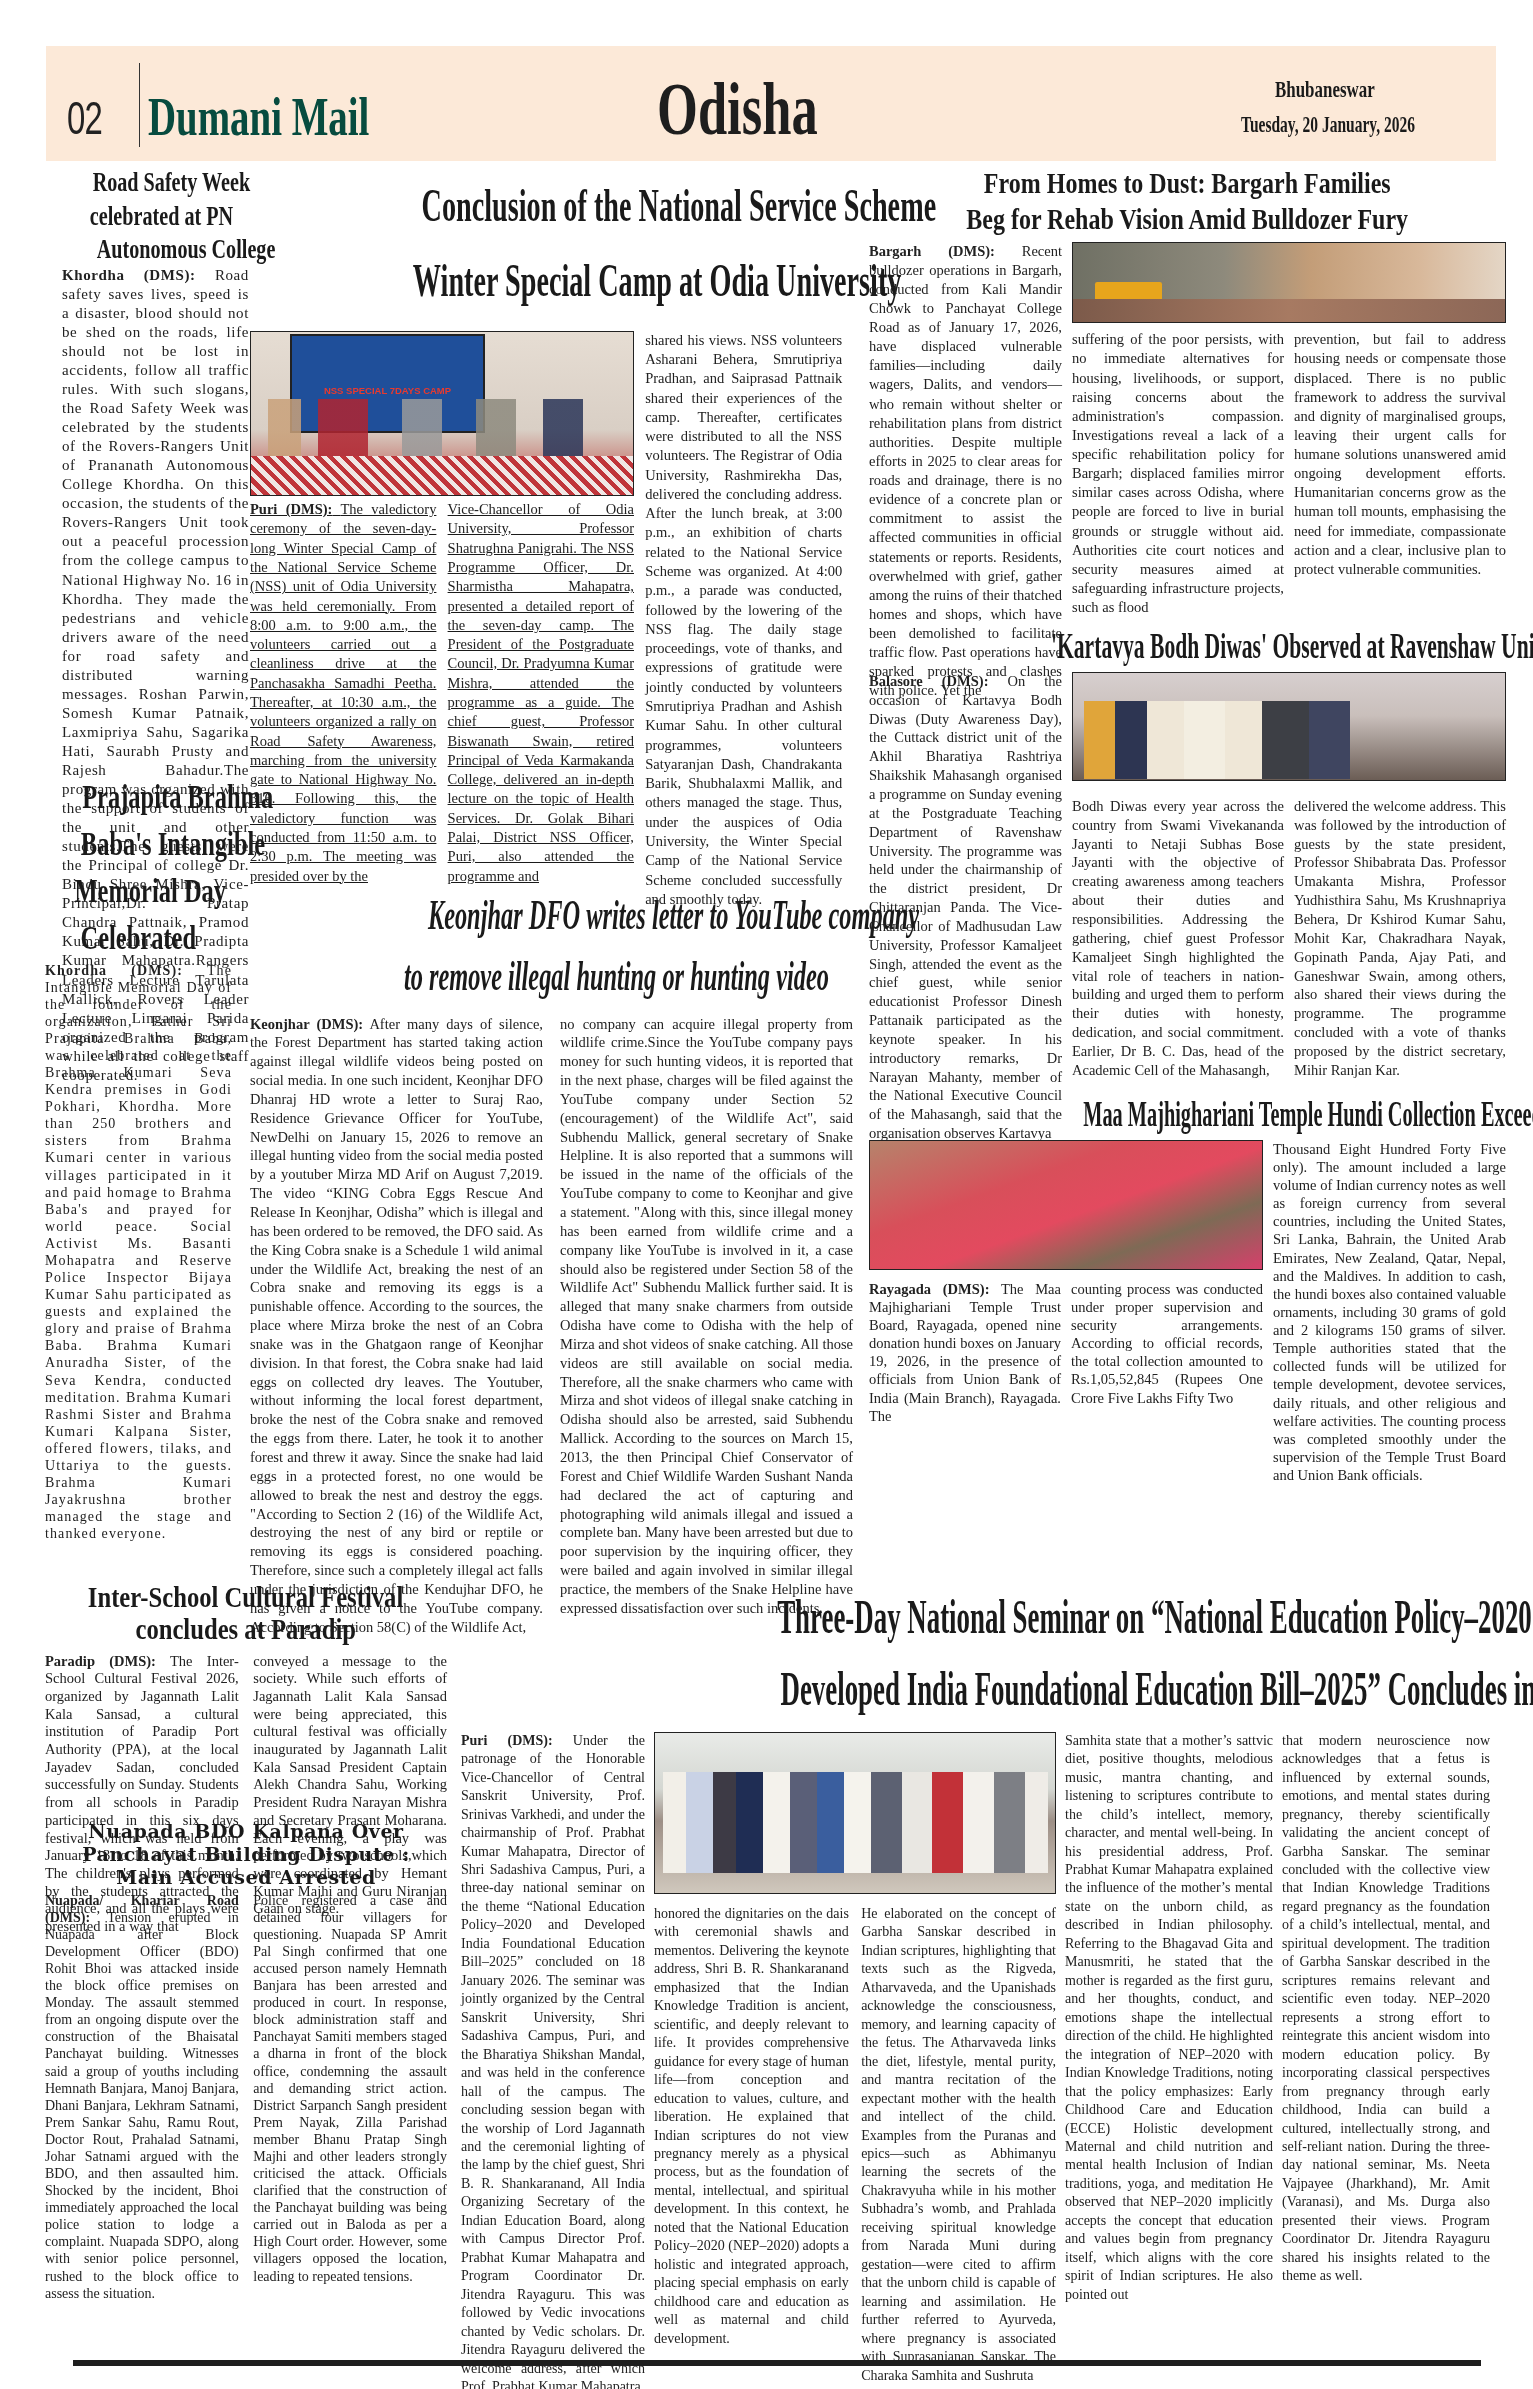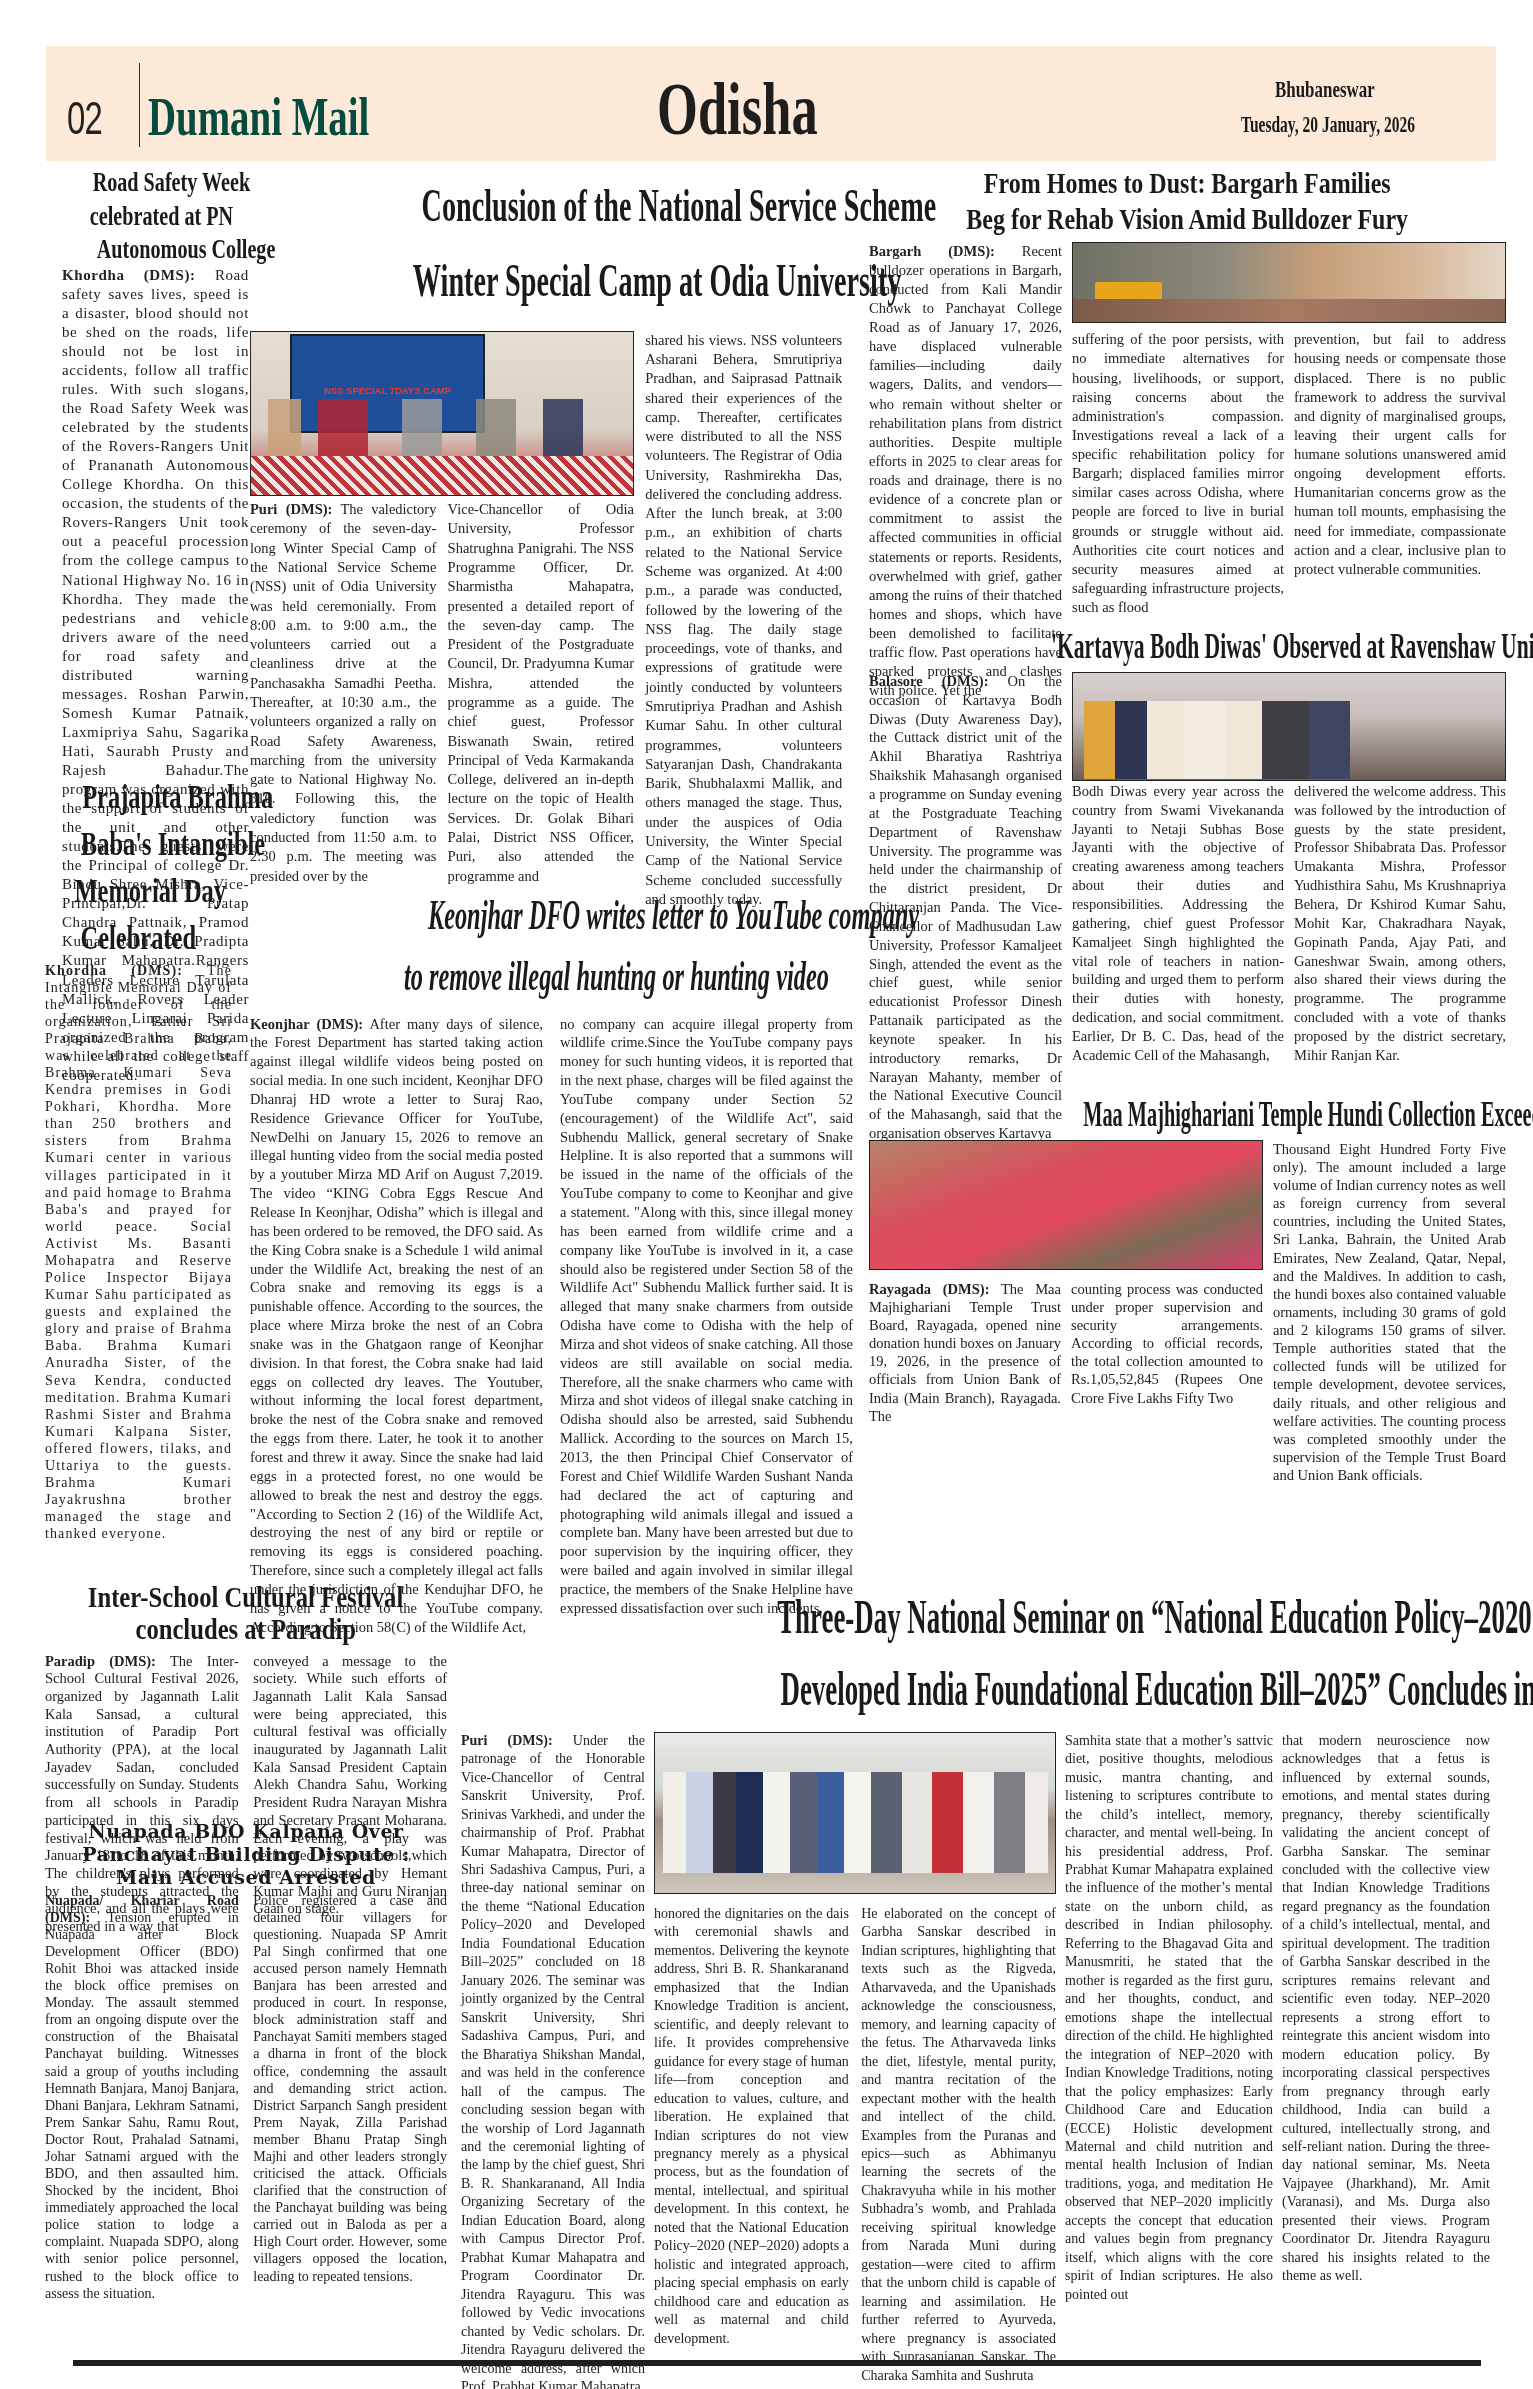--- a/index.html
+++ b/index.html
@@ -62,21 +62,21 @@
     <span>The Intangible Memorial Day of the founder of the organization, Father Sri Prajapita Brahma Baba, was celebrated at the Brahma Kumari Seva Kendra premises in Godi Pokhari, Khordha. More than 250 brothers and sisters from Brahma Kumari center in various villages participated in it and paid homage to Brahma Baba's and prayed for world peace. Social Activist Ms. Basanti Mohapatra and Reserve Police Inspector Bijaya Kumar Sahu participated as guests and explained the glory and praise of Brahma Baba. Brahma Kumari Anuradha Sister, of the Seva Kendra, conducted meditation. Brahma Kumari Rashmi Sister and Brahma Kumari Kalpana Sister, offered flowers, tilaks, and Uttariya to the guests. Brahma Kumari Jayakrushna brother managed the stage and thanked everyone.</span>
   </div>
 </div>
 
 <div class="article" style="left:250px; top:168px; width:603px;">
   <div class="headline" style="font-size:47px; line-height:1.6;">
     <div><span class="cond" style="transform:scaleX(0.6);">Conclusion of the National Service Scheme</span></div>
     <div><span class="cond" style="transform:scaleX(0.6);">Winter Special Camp at Odia University</span></div>
   </div>
   <div style="display:flex; gap:11.2px; margin-top:12.3px;">
-    <div style="width:384px;">
+    <div style="width:384px;text-decoration:underline;">
       <div class="photo" style="height:165px; background:linear-gradient(180deg,#e6ddd3 0%,#d9cfc5 60%,#b9453f 100%);">
         <div style="position:absolute; left:39px; top:2.2px; width:195px; height:99px; background:#1f4f9a; border:2.2px solid #222;">
           <div style="position:absolute; left:0; right:0; top:49px; text-align:center; color:#e83a2e; font-family:'Liberation Sans',sans-serif; font-weight:bold; font-size:9.5px;">NSS SPECIAL 7DAYS CAMP</div>
         </div>
         <div style="position:absolute; left:17px; top:67px; width:335px; height:61px; background:linear-gradient(90deg,#c9a17a 0 10%,transparent 10% 15%,#b02430 15% 30%,transparent 30% 40%,#9a9a9a 40% 52%,transparent 52% 62%,#8d8a7e 62% 74%,transparent 74% 82%,#2a3558 82% 94%,transparent 94%); opacity:.85;"></div>
         <div class="cap" style="height:39px; background:repeating-linear-gradient(45deg,#c0353a 0 4.5px,#f0e7e5 4.5px 9px);"></div>
       </div>
       <div class="cols body" style="font-size:14.5px; line-height:1.33; margin-top:4.5px; gap:11.2px;">
         <div class="col">
           <span class="dateline">Puri (DMS):</span>
@@ -132,21 +132,21 @@
   </div>
   <div style="display:flex; gap:10px; margin-top:5.6px;">
     <div class="body" style="width:193px; font-size:14.5px; line-height:1.3;">
       <span class="dateline">Balasore (DMS):</span>
       <span>On the occasion of Kartavya Bodh Diwas (Duty Awareness Day), the Cuttack district unit of the Akhil Bharatiya Rashtriya Shaikshik Mahasangh organised a programme on Sunday evening at the Postgraduate Teaching Department of Ravenshaw University. The programme was held under the chairmanship of the district president, Dr Chittaranjan Panda. The Vice-Chancellor of Madhusudan Law University, Professor Kamaljeet Singh, attended the event as the chief guest, while senior educationist Professor Dinesh Pattanaik participated as the keynote speaker. In his introductory remarks, Dr Narayan Mahanty, member of the National Executive Council of the Mahasangh, said that the organisation observes Kartavya</span>
     </div>
     <div style="flex:1;">
       <div class="photo" style="height:109px; background:linear-gradient(180deg,#d7cfcf 0%,#c9bfbb 40%,#6b5d55 100%);">
         <div style="position:absolute; left:11.2px; top:28px; width:313px; height:78px; background:linear-gradient(90deg,#e0a53a 0 10%,#2d3552 10% 20%,#efe7d7 20% 32%,#f3eee1 32% 45%,#efe7d7 45% 57%,#3d3f45 57% 72%,#3f4560 72% 85%,transparent 85%);"></div>
       </div>
-      <div class="cols body" style="font-size:14.5px; line-height:1.3; margin-top:1px; gap:10px;">
+      <div class="cols body" style="font-size:14.5px; line-height:1.3; margin-top:16px; gap:10px;">
         <div class="col">Bodh Diwas every year across the country from Swami Vivekananda Jayanti to Netaji Subhas Bose Jayanti with the objective of creating awareness among teachers about their duties and responsibilities. Addressing the gathering, chief guest Professor Kamaljeet Singh highlighted the vital role of teachers in nation-building and urged them to perform their duties with honesty, dedication, and social commitment. Earlier, Dr B. C. Das, head of the Academic Cell of the Mahasangh,</div>
         <div class="col">delivered the welcome address. This was followed by the introduction of guests by the state president, Professor Shibabrata Das. Professor Umakanta Mishra, Professor Yudhisthira Sahu, Ms Krushnapriya Behera, Dr Kshirod Kumar Sahu, Mohit Kar, Chakradhara Nayak, Gopinath Panda, Ajay Pati, and Ganeshwar Swain, among others, also shared their views during the programme. The programme concluded with a vote of thanks proposed by the district secretary, Mihir Ranjan Kar.</div>
       </div>
     </div>
   </div>
 </div>
 
 <div class="article" style="left:869px; top:1095px; width:637px;">
   <div class="headline" style="font-size:35px;">
     <div><span class="cond" style="transform:scaleX(0.58);">Maa Majhighariani Temple Hundi Collection Exceeds Rs.1.05 Crore</span></div>

